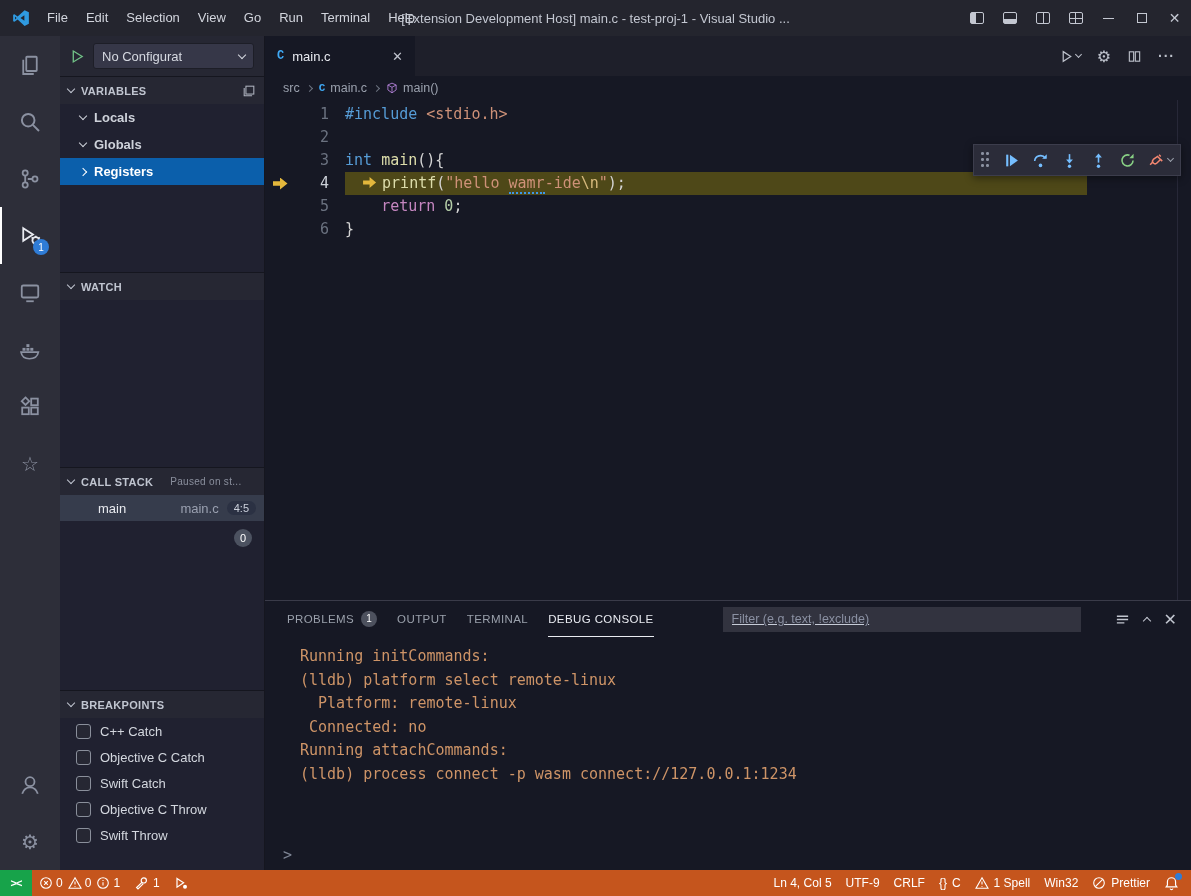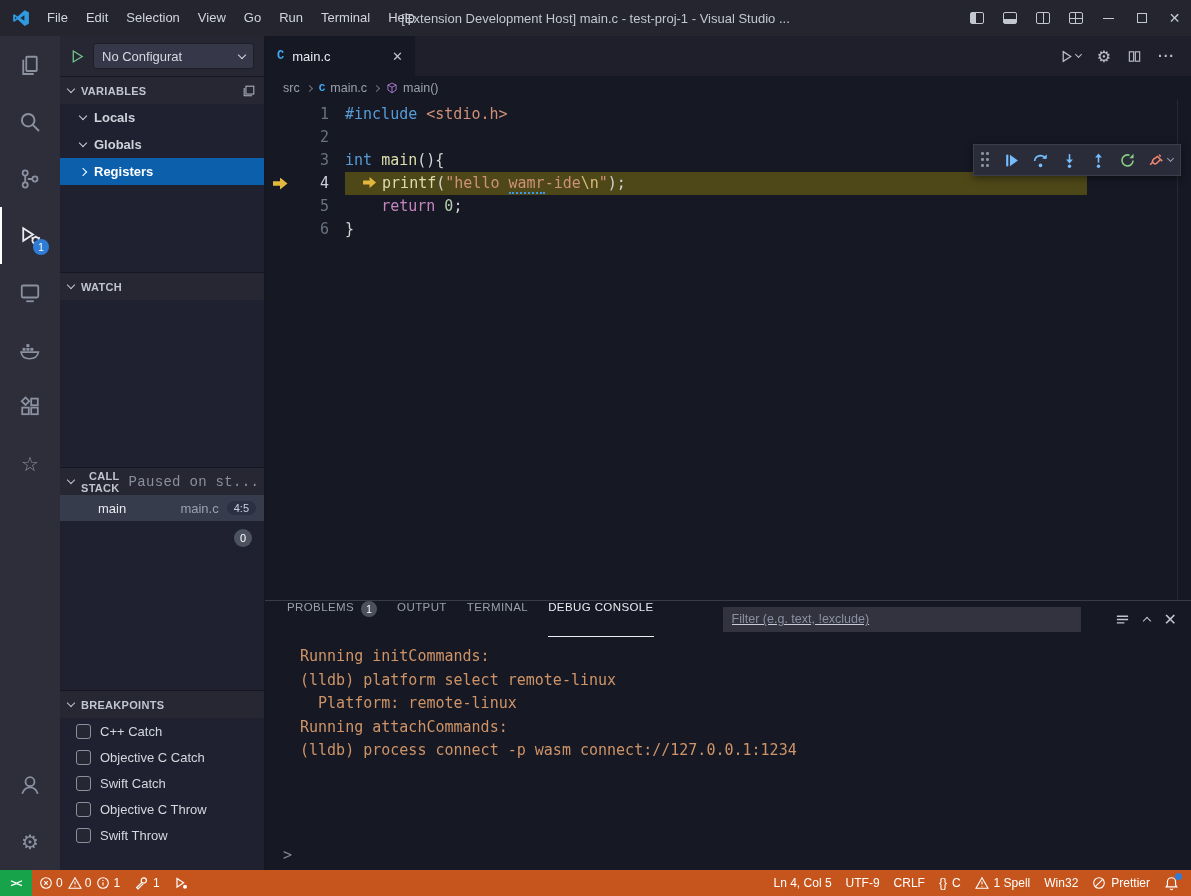--- a/index.html
+++ b/index.html
@@ -45,21 +45,21 @@
   .chev.down { transform:rotate(45deg); margin-top:-3px; }
   .chev.right { transform:rotate(-45deg); }
   .chev.up { transform:rotate(-135deg); margin-top:4px; }
   .tree-row { height:27px; display:flex; align-items:center; gap:8px; padding-left:20px; font-size:13px; font-weight:bold; color:#ced2da; cursor:pointer; }
   .tree-row.sel { background:#0b5fab; color:#fff; }
   .sec-variables { height:196px; }
   .sec-watch { height:195px; }
   .sec-callstack { height:223px; }
   .sec-breakpoints { height:180px; }
   .hdr-icon { margin-left:auto; color:#aeb3bf; display:flex; }
-  .cs-note { font-size:14px; color:#8a8f9d; font-weight:normal; margin-left:2px; white-space:nowrap;font-family:Liberation Mono, monospace; }
+  .cs-note { font-size:10px; color:#8a8f9d; font-weight:normal; margin-left:10px; white-space:nowrap; }
   .cs-row { height:26px; background:#363c4c; display:flex; align-items:center; padding:0 8px 0 38px; font-size:13px; cursor:pointer; }
   .cs-name { color:#e8eaef; }
   .cs-file { margin-left:auto; color:#9aa0b0; margin-right:8px; }
   .cs-pos { background:#2b3143; border-radius:9px; padding:1px 7px; font-size:11px; color:#ccd1dc; }
   .cs-badge-row { display:flex; justify-content:flex-end; padding:8px 12px; }
   .cs-badge { width:18px; height:18px; border-radius:50%; background:#4c5260; color:#fff; font-size:11px; display:flex; align-items:center; justify-content:center; }
   .bp-row { height:26px; display:flex; align-items:center; gap:9px; padding-left:16px; cursor:pointer; }
   .checkbox { width:15px; height:15px; border:1px solid #8a8f9b; border-radius:3px; background:#262733; flex-shrink:0; }
   .bp-label { font-size:13px; color:#d3d7de; }
 
@@ -95,21 +95,21 @@
   .debug-toolbar { position:absolute; top:44px; right:10px; height:32px; background:#2b2c39; border:1px solid #3c3d4c; box-shadow:0 2px 8px rgba(0,0,0,.45); display:flex; align-items:center; padding:0 7px; gap:3px; z-index:5; }
   .grip { width:10px; height:16px; position:relative; margin-right:4px; cursor:grab; }
   .grip::before { content:""; position:absolute; width:2.5px; height:2.5px; border-radius:50%; background:#8a90a0;
     box-shadow:0 6px 0 #8a90a0, 0 12px 0 #8a90a0, 5px 0 0 #8a90a0, 5px 6px 0 #8a90a0, 5px 12px 0 #8a90a0; }
   .dt-btn { width:26px; height:26px; display:flex; align-items:center; justify-content:center; border-radius:4px; cursor:pointer; }
   .dt-chev { color:#9aa0ab; margin-left:-4px; }
 
   
   .panel { height:270px; border-top:1px solid #3a3b49; display:flex; flex-direction:column; background:#161824; flex-shrink:0; }
   .panel-tabs-row { height:36px; display:flex; align-items:center; gap:20px; padding:0 14px 0 22px; flex-shrink:0; }
-  .panel-tab { font-size:11.5px; letter-spacing:.4px; color:#9aa0ab; display:flex; gap:7px; align-items:flex-start; height:100%; cursor:pointer; border-bottom:1px solid transparent; }
+  .panel-tab { font-size:11.5px; letter-spacing:.4px; color:#9aa0ab; display:flex; gap:7px; align-items:center; height:100%; cursor:pointer; border-bottom:1px solid transparent; }
   .panel-tab.active { color:#e9ebf1; border-bottom:1px solid #e9ebf1; }
   .ptab-badge { background:#4d515e; border-radius:50%; width:16px; height:16px; font-size:10px; color:#fff; display:flex; align-items:center; justify-content:center; }
   .filter-input { margin-left:auto; width:358px; height:25px; background:#32333f; border:none; outline:none; color:#c7ccd8; font-size:12.5px; padding:0 9px; font-family:"Liberation Sans", sans-serif;text-decoration:underline; }
   .filter-input::placeholder { color:#8a90a2; }
   .panel-actions { display:flex; align-items:center; gap:14px; margin-left:14px; color:#c2c6d0; }
   .pa-btn { cursor:pointer; display:flex; align-items:center; }
   .console { flex:1; padding:8px 0 0 35px; font-family:"DejaVu Sans Mono","Liberation Mono",monospace; font-size:15px; line-height:23.5px; color:#ce9467; overflow:hidden; }
   .console-line { white-space:pre; }
   .console-input-row { height:30px; display:flex; align-items:center; padding-left:18px; color:#7d8494; font-size:15px; font-family:"DejaVu Sans Mono","Liberation Mono",monospace; flex-shrink:0; }
 
@@ -484,20 +484,21 @@
             <span class="pa-btn">
                 <span class="chev up" style="width:6px;height:6px;"></span>
               </span>
             <span class="pa-btn">✕</span>
           </div>
         </div>
         <div class="console" id="console-lines">
             <div class="console-line">Running initCommands:</div>
             <div class="console-line">(lldb) platform select remote-linux</div>
             <div class="console-line">  Platform: remote-linux</div>
+            <div class="console-line"> Connected: no</div>
             <div class="console-line">Running attachCommands:</div>
             <div class="console-line">(lldb) process connect -p wasm connect://127.0.0.1:1234</div>
           </div>
         <div class="console-input-row">
           <span>&gt;</span>
         </div>
       </div>
     </div>
   </div>
 

